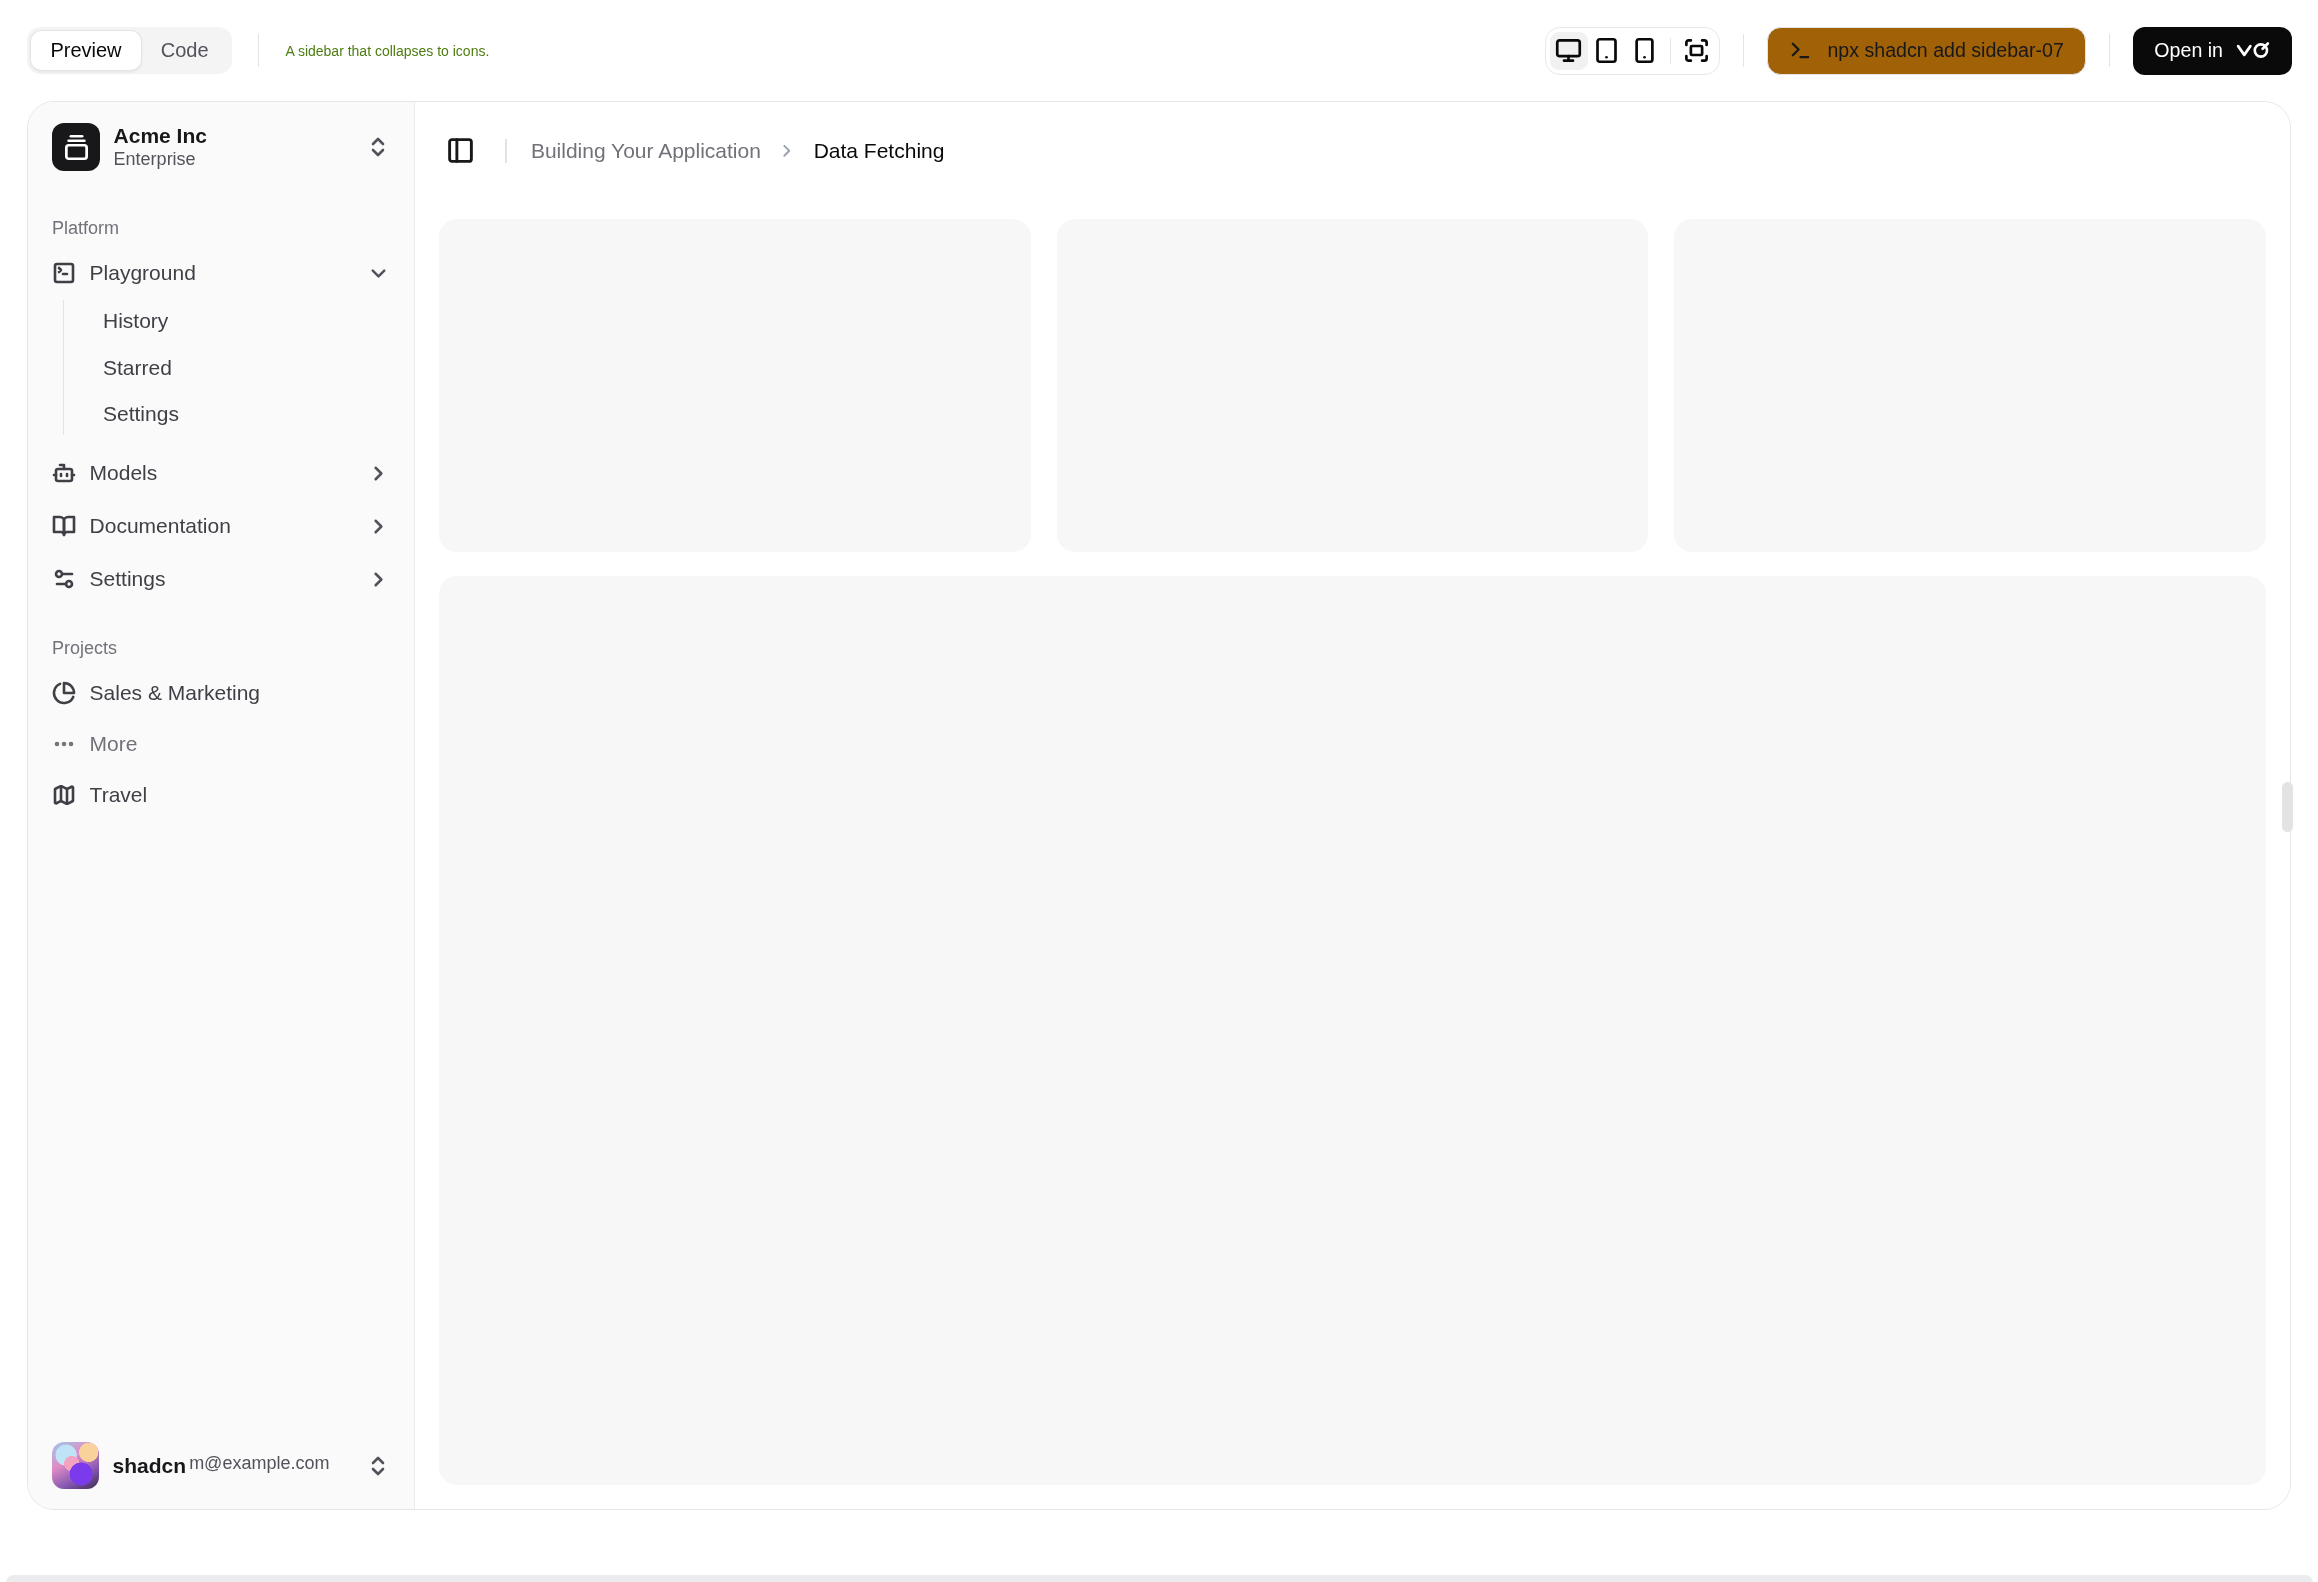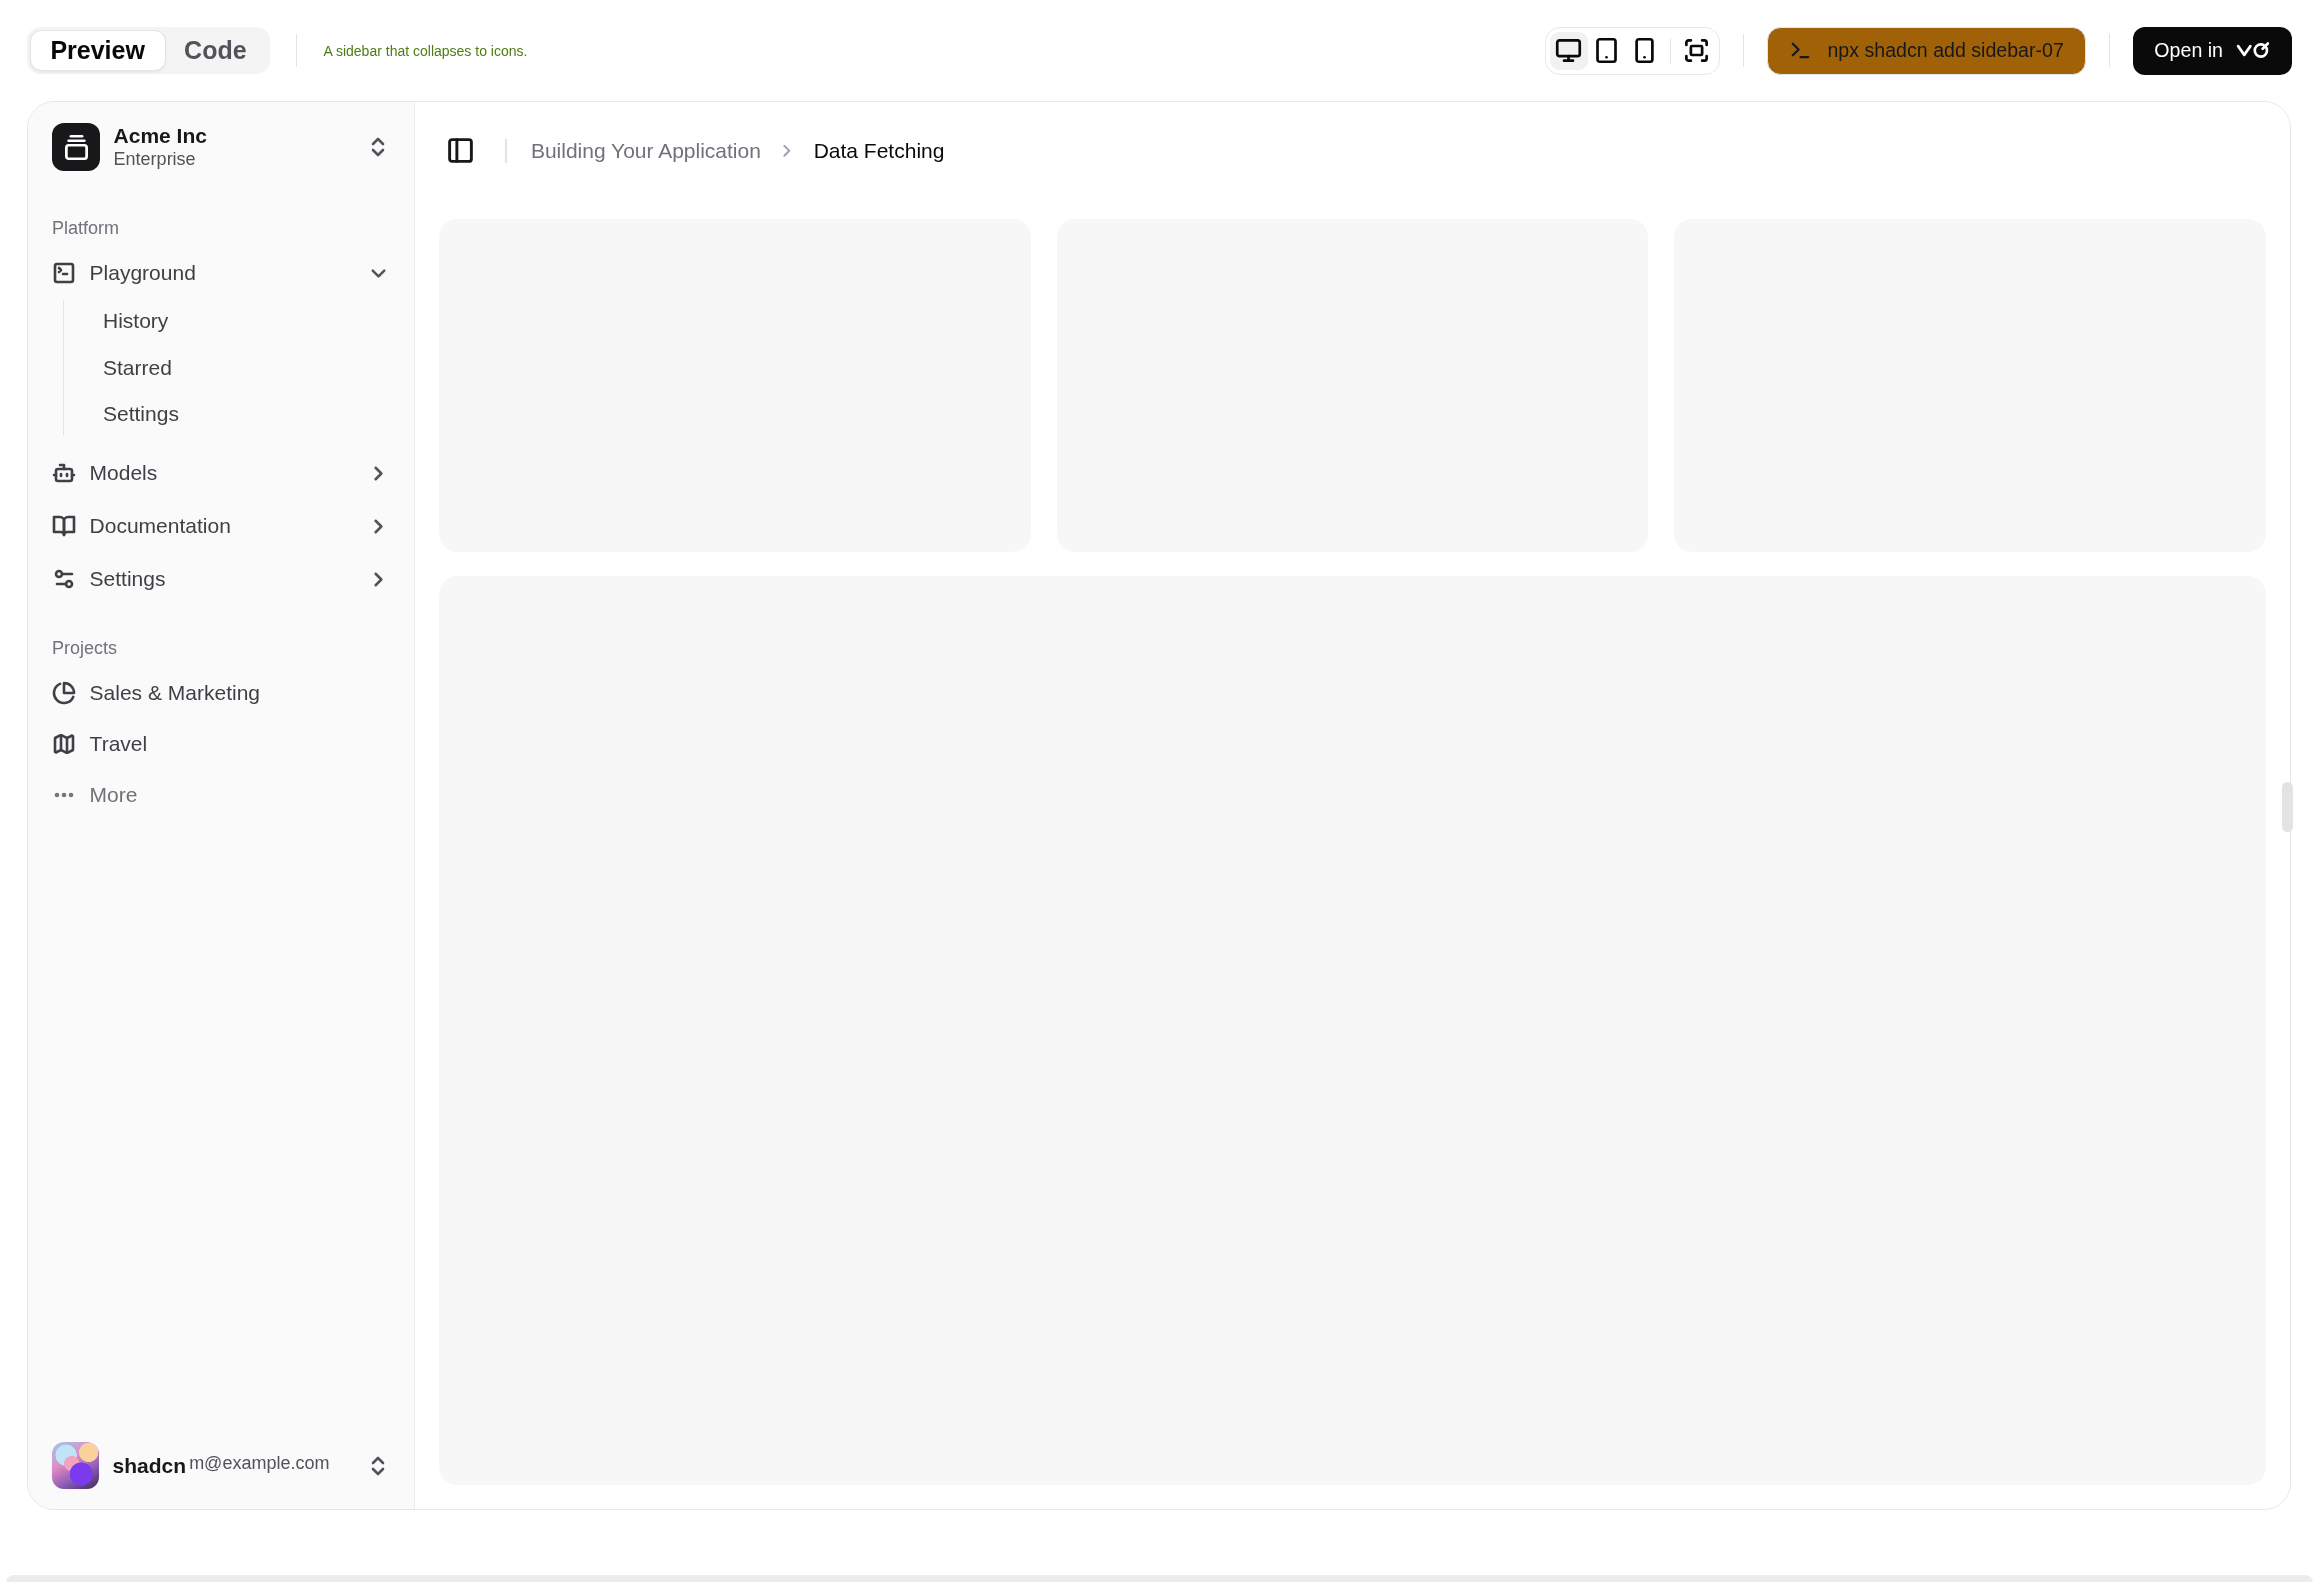--- a/index.html
+++ b/index.html
@@ -11,21 +11,21 @@
     -webkit-font-smoothing:antialiased;
   }
   svg { display:block; }
 
   
   .toolbar { position:absolute; top:0; left:0; right:0; height:101px;
              display:flex; align-items:center; padding:0 27px; }
   .tabs { background:#f4f4f5; border-radius:13.6px; padding:3.8px; display:flex;
           align-items:center; height:47px; }
   .tab { padding:0 19.6px; height:39px; display:flex; align-items:center;
-         font-size:25px; font-weight:700; color:#52525b; border-radius:10.6px; cursor:pointer; }
+         font-size:20px; font-weight:400; color:#52525b; border-radius:10.6px; cursor:pointer; }
   .tab.active { background:#fff; color:#09090b;
                 box-shadow:0 0 0 1.1px #e4e4e7, 0 1.5px 3.8px rgba(0,0,0,.07); }
   .vdiv { width:1.5px; height:33px; background:#e4e4e7; flex-shrink:0; }
   .tb-gap { width:26px; flex-shrink:0; }
   .desc { font-size:14px; font-weight:500; color:#4d7c0f; }
 
   .toolbar-right { margin-left:auto; display:flex; align-items:center; gap:23px; }
   .device-group { display:flex; align-items:center; border:1.5px solid #e8e8ea;
                   border-radius:15px; padding:3.8px; height:48px; }
   .device-btn { width:38px; height:38px; display:flex; align-items:center;
@@ -303,39 +303,39 @@
     <ul class="menu projects">
       <li class="menu-item">
         <span class="item-icon">
           <svg width="24" height="24" viewBox="0 0 24 24" fill="none" stroke="currentColor" stroke-width="2.6" stroke-linecap="round" stroke-linejoin="round">
               <path d="M21.21 15.89A10 10 0 1 1 8 2.83"></path>
               <path d="M22 12A10 10 0 0 0 12 2v10z"></path>
             </svg>
         </span>
         <span>Sales &amp; Marketing</span>
       </li>
+      <li class="menu-item muted">
+        <span class="item-icon">
+          <svg width="24" height="24" viewBox="0 0 24 24" fill="none" stroke="currentColor" stroke-width="2.6" stroke-linecap="round" stroke-linejoin="round">
+              <circle cx="12" cy="12" r="1"></circle>
+              <circle cx="19" cy="12" r="1"></circle>
+              <circle cx="5" cy="12" r="1"></circle>
+            </svg>
+        </span>
+        <span>More</span>
+      </li>
       <li class="menu-item">
         <span class="item-icon">
           <svg width="24" height="24" viewBox="0 0 24 24" fill="none" stroke="currentColor" stroke-width="2.6" stroke-linecap="round" stroke-linejoin="round">
               <path d="M14.1 5.55a2 2 0 0 0 1.8 0l3.65-1.82A1 1 0 0 1 21 4.62v12.76a1 1 0 0 1-.55.9l-4.55 2.27a2 2 0 0 1-1.8 0l-4.2-2.1a2 2 0 0 0-1.8 0l-3.65 1.82A1 1 0 0 1 3 19.38V6.62a1 1 0 0 1 .55-.9L8.1 3.45a2 2 0 0 1 1.8 0z"></path>
               <path d="M15 5.76v15"></path>
               <path d="M9 3.24v15"></path>
             </svg>
         </span>
         <span>Travel</span>
-      </li>
-      <li class="menu-item muted">
-        <span class="item-icon">
-          <svg width="24" height="24" viewBox="0 0 24 24" fill="none" stroke="currentColor" stroke-width="2.6" stroke-linecap="round" stroke-linejoin="round">
-              <circle cx="12" cy="12" r="1"></circle>
-              <circle cx="19" cy="12" r="1"></circle>
-              <circle cx="5" cy="12" r="1"></circle>
-            </svg>
-        </span>
-        <span>More</span>
       </li>
     </ul>
 
     <div class="sidebar-footer">
       <div class="user-row">
         <div class="user-avatar"></div>
         <div class="user-text">
           <span class="user-name">shadcn</span>
           <span class="user-email">m@example.com</span>
         </div>

